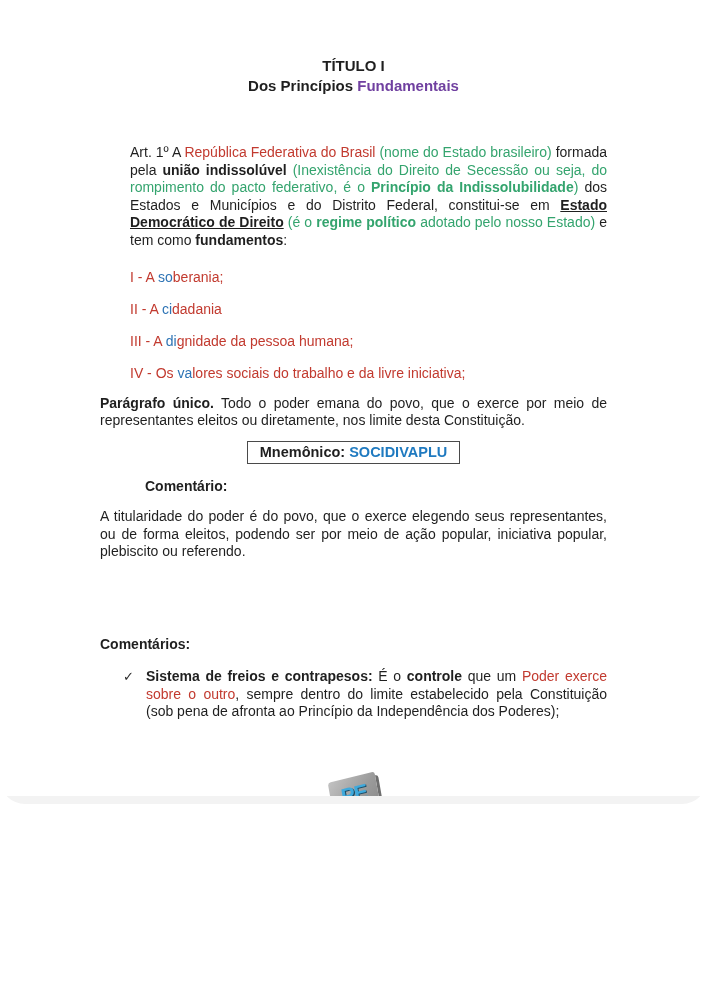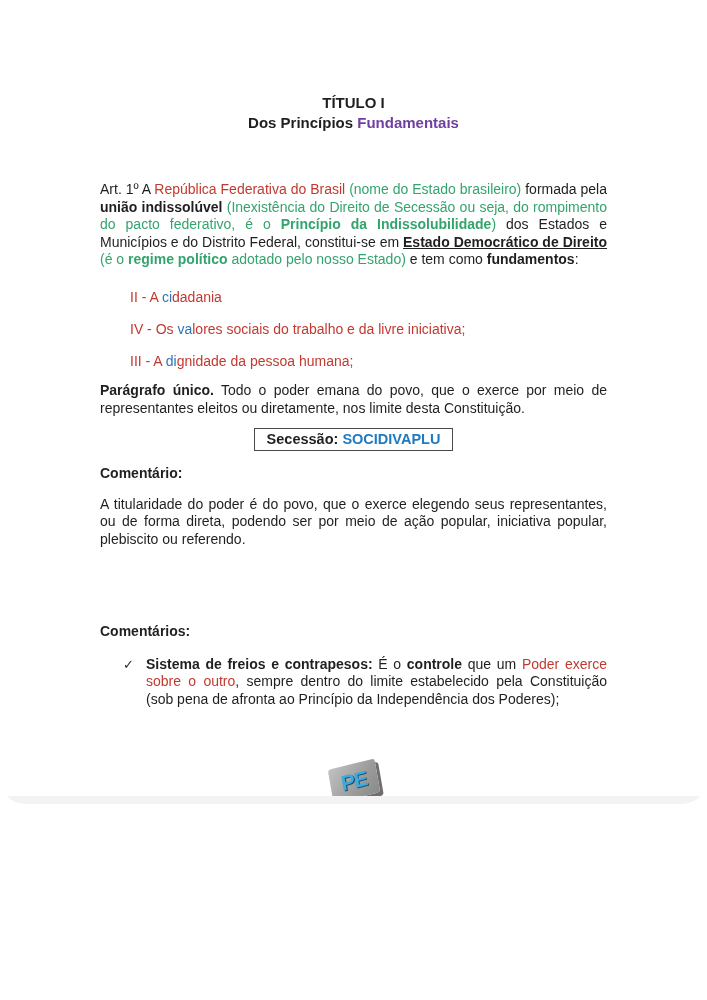--- a/index.html
+++ b/index.html
@@ -5,44 +5,44 @@
   :root{
     --red:#C23A2F; --green:#34A46E; --blue:#2E74B5; --purple:#7040A0;
     --mnemo_blue:#1F7AC0; --text:#1F1F1F; --logo_blue:#1B74BC;
     --logo_letters:#3FA9DC; --logo_sub:#B5705E; --logo_tag:#4A4A4A;
   }
   html,body{margin:0;padding:0;background:#ffffff;}
   .page{
     position:relative;
     width:707px;height:804px;
     box-sizing:border-box;
-    padding:93px 100px 0 100px;
+    padding:56px 100px 0 100px;
     background:#ffffff;
     font-family:"Liberation Sans","DejaVu Sans",sans-serif;
     font-size:14px;line-height:17.5px;color:var(--text);
     overflow:hidden;
     border-radius:25px;
   }
   .title-block{text-align:center;font-weight:bold;font-size:15px;line-height:20px;}
   .accent-purple{color:var(--purple);text-align:center;}
   p{margin:0;}
   .justify{text-align:justify;}
-  .para-art1{margin-top:48px;}
+  .para-art1{margin-top:48px;margin-left:30px;}
   .fund-list{list-style:none;margin:20px 0 0 0;padding:0 0 0 30px;}
   .fund-list li{margin-bottom:14.5px;}
   .fund-list li:last-child{margin-bottom:0;}
   .para-unico{margin-top:12px;}
   .mnemo-wrap{margin-top:11px;text-align:center;}
   .mnemo-box{
     display:inline-block;border:1px solid #4a4a4a;
     padding:1px 12px;font-weight:bold;font-size:14.5px;line-height:19px;
   }
   .mnemo-value{color:var(--mnemo_blue);}
   .heading{font-weight:bold;}
-  .h-comentario{margin-top:14px;}
+  .h-comentario{margin-top:14px;margin-left:45px;}
   .coment-body{margin-top:13px;}
   .para-art2{margin-top:43px;}
   .h-comentarios{margin-top:75px;}
   .bullet-row{display:flex;margin-top:15px;padding-left:23px;}
   .check{width:23px;flex:0 0 23px;color:#2b2b2b;font-size:13px;}
   .bullet-text{flex:1;text-align:justify;}
   
   .seg-plain{color:var(--text);}
   .seg-bold{color:var(--text);font-weight:bold;}
   .seg-boldu{color:var(--text);font-weight:bold;text-decoration:underline;}
@@ -73,34 +73,35 @@
 <div class="page">
 
   <div class="title-block">
     <div>TÍTULO I</div>
     <div><span>Dos Princípios </span><span class="accent-purple">Fundamentais</span></div>
   </div>
 
   <p class="justify para-art1"><span class="seg-plain">Art. 1º A </span><span class="seg-red">República Federativa do Brasil</span><span class="seg-plain"> </span><span class="seg-green">(nome do Estado brasileiro)</span><span class="seg-plain"> formada pela </span><span class="seg-bold">união indissolúvel</span><span class="seg-plain"> </span><span class="seg-green">(Inexistência do Direito de Secessão ou seja, do rompimento do pacto federativo, é o </span><span class="seg-greenbold">Princípio da Indissolubilidade</span><span class="seg-green">)</span><span class="seg-plain"> dos Estados e Municípios e do Distrito Federal, constitui-se em </span><span class="seg-boldu">Estado Democrático de Direito</span><span class="seg-plain"> </span><span class="seg-green">(é o </span><span class="seg-greenbold">regime político</span><span class="seg-green"> adotado pelo nosso Estado)</span><span class="seg-plain"> e tem como </span><span class="seg-bold">fundamentos</span><span class="seg-plain">:</span></p>
 
   <ul class="fund-list">
+    <li><span class="seg-red">I - A </span><span class="seg-blue">so</span><span class="seg-red">berania;</span></li>
     <li><span class="seg-red">II - A </span><span class="seg-blue">ci</span><span class="seg-red">dadania</span></li>
+    <li><span class="seg-red">III - A </span><span class="seg-blue">di</span><span class="seg-red">gnidade da pessoa humana;</span></li>
     <li><span class="seg-red">IV - Os </span><span class="seg-blue">va</span><span class="seg-red">lores sociais do trabalho e da livre iniciativa;</span></li>
-    <li><span class="seg-red">III - A </span><span class="seg-blue">di</span><span class="seg-red">gnidade da pessoa humana;</span></li>
   </ul>
 
   <p class="justify para-unico"><span class="seg-bold">Parágrafo único.</span><span class="seg-plain"> Todo o poder emana do povo, que o exerce por meio de representantes eleitos ou diretamente, nos limite desta Constituição.</span></p>
 
   <div class="mnemo-wrap">
-    <div class="mnemo-box"><span>Secessão: </span><span class="mnemo-value">SOCIDIVAPLU</span></div>
+    <div class="mnemo-box"><span>Mnemônico: </span><span class="mnemo-value">SOCIDIVAPLU</span></div>
   </div>
 
   <p class="heading h-comentario">Comentário:</p>
 
-  <p class="justify coment-body">A titularidade do poder é do povo, que o exerce elegendo seus representantes, ou de forma direta, podendo ser por meio de ação popular, iniciativa popular, plebiscito ou referendo.</p>
+  <p class="justify coment-body">A titularidade do poder é do povo, que o exerce elegendo seus representantes, ou de forma eleitos, podendo ser por meio de ação popular, iniciativa popular, plebiscito ou referendo.</p>
 
 
   <p class="heading h-comentarios">Comentários:</p>
 
   <div class="bullet-row">
     <span class="check">✓</span>
     <p class="bullet-text"><span class="seg-bold">Sistema de freios e contrapesos:</span><span class="seg-plain"> É o </span><span class="seg-bold">controle</span><span class="seg-plain"> que um </span><span class="seg-red">Poder exerce sobre o outro</span><span class="seg-plain">, sempre dentro do limite estabelecido pela Constituição (sob pena de afronta ao Princípio da Independência dos Poderes);</span></p>
   </div>
 
   <div class="logo">

